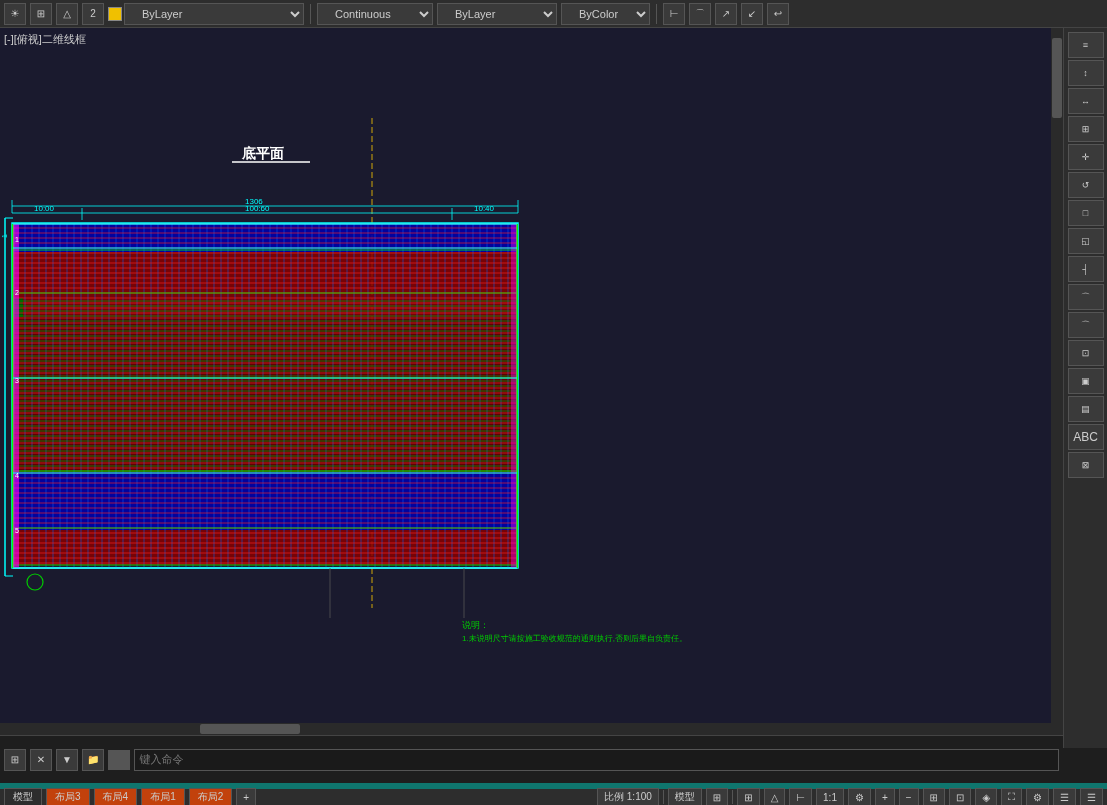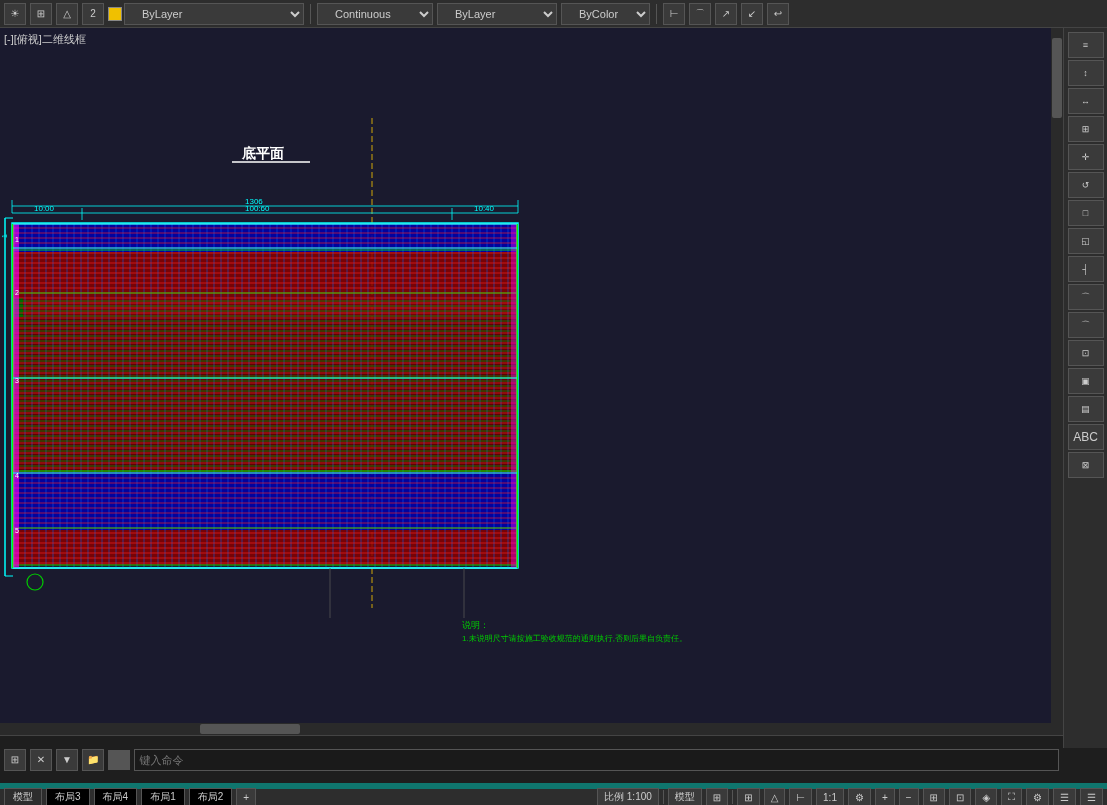--- a/index.html
+++ b/index.html
@@ -143,40 +143,41 @@
       padding: 0 4px;
     }
     #command-input {
       flex: 1;
       height: 22px;
       background: #1a1a1a;
       border: 1px solid #555;
       color: #ccc;
       font-size: 11px;
       padding: 0 4px;
+      font-family: Liberation Mono, monospace;
     }
 
     
     #status-bar {
       position: absolute;
       bottom: 0;
       left: 0;
       width: 100%;
       height: 22px;
       background: #2d2d2d;
       border-top: 6px solid #0f766e;
       display: flex;
       align-items: center;
       padding: 0 4px;
       gap: 4px;
     }
     .status-tab {
       height: 18px;
       padding: 0 8px;
-      background: #000000;
+      background: #c2410c;
       border: 1px solid #555;
       color: #ccc;
       font-size: 10px;
       display: flex;
       align-items: center;
       cursor: pointer;
     }
     .status-tab.active {
       background: #2d2d2d;
       border-bottom: 1px solid #2d2d2d;

